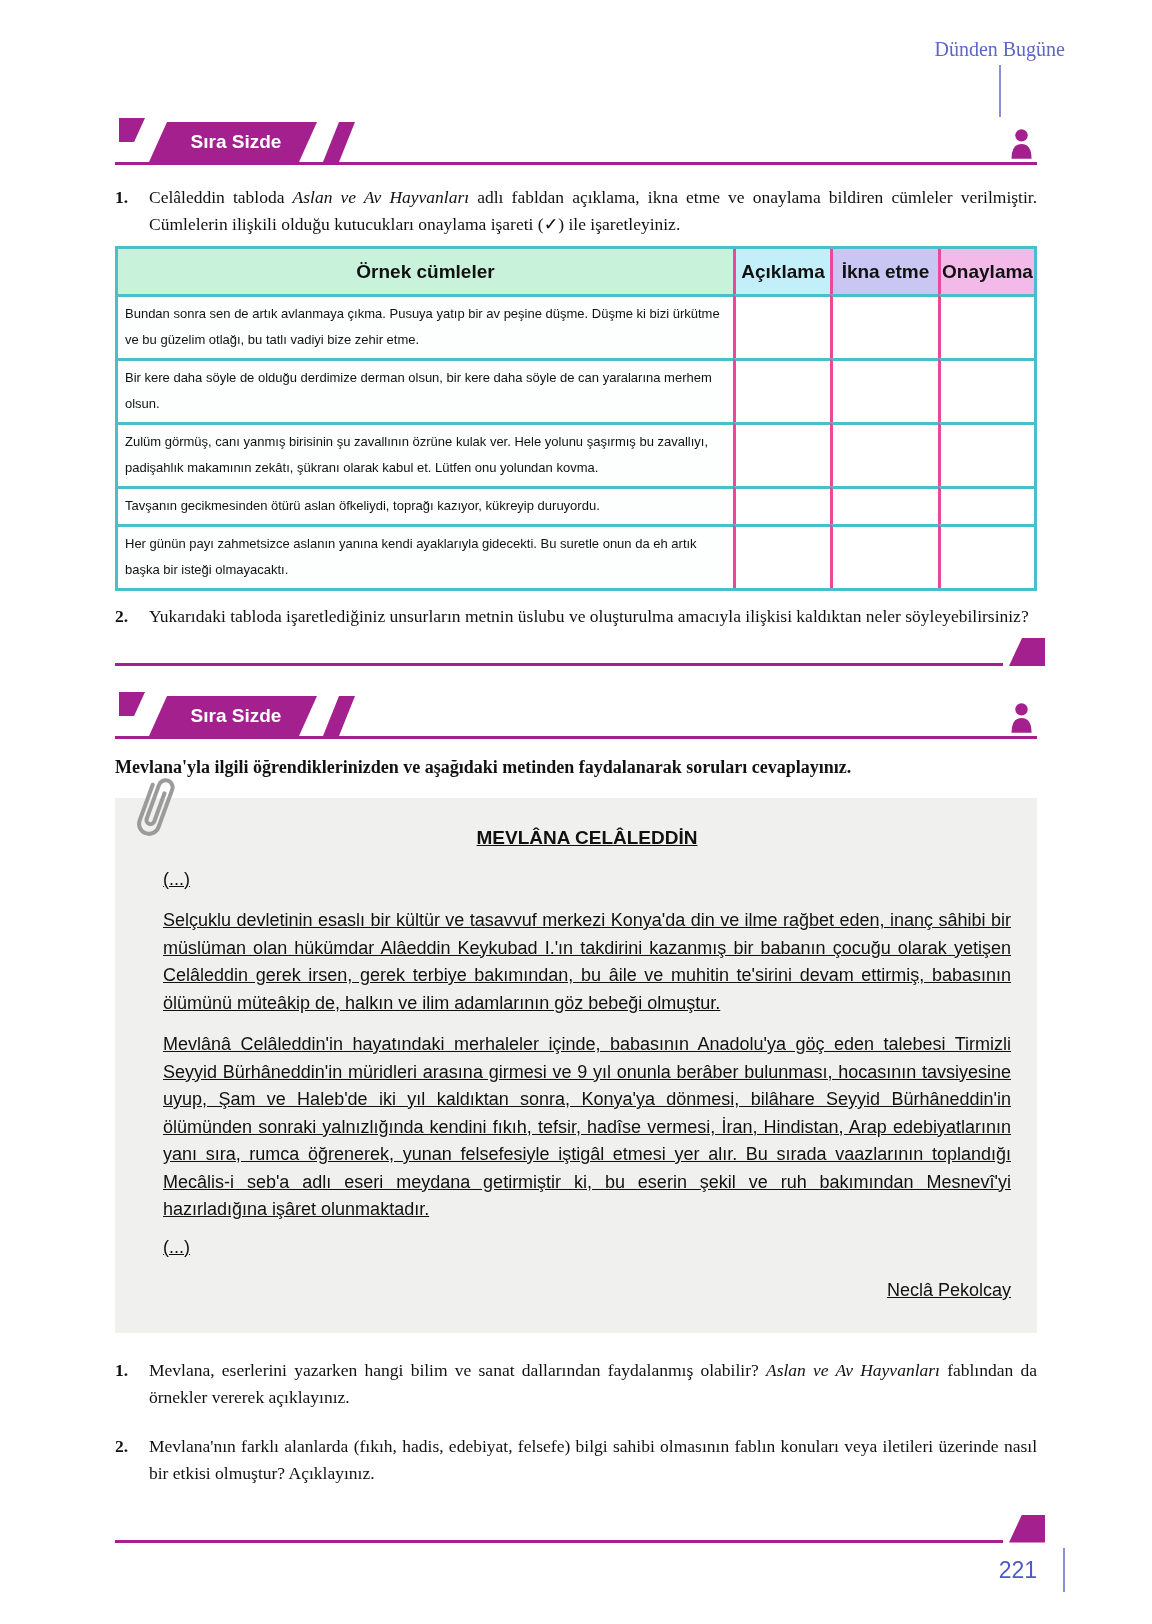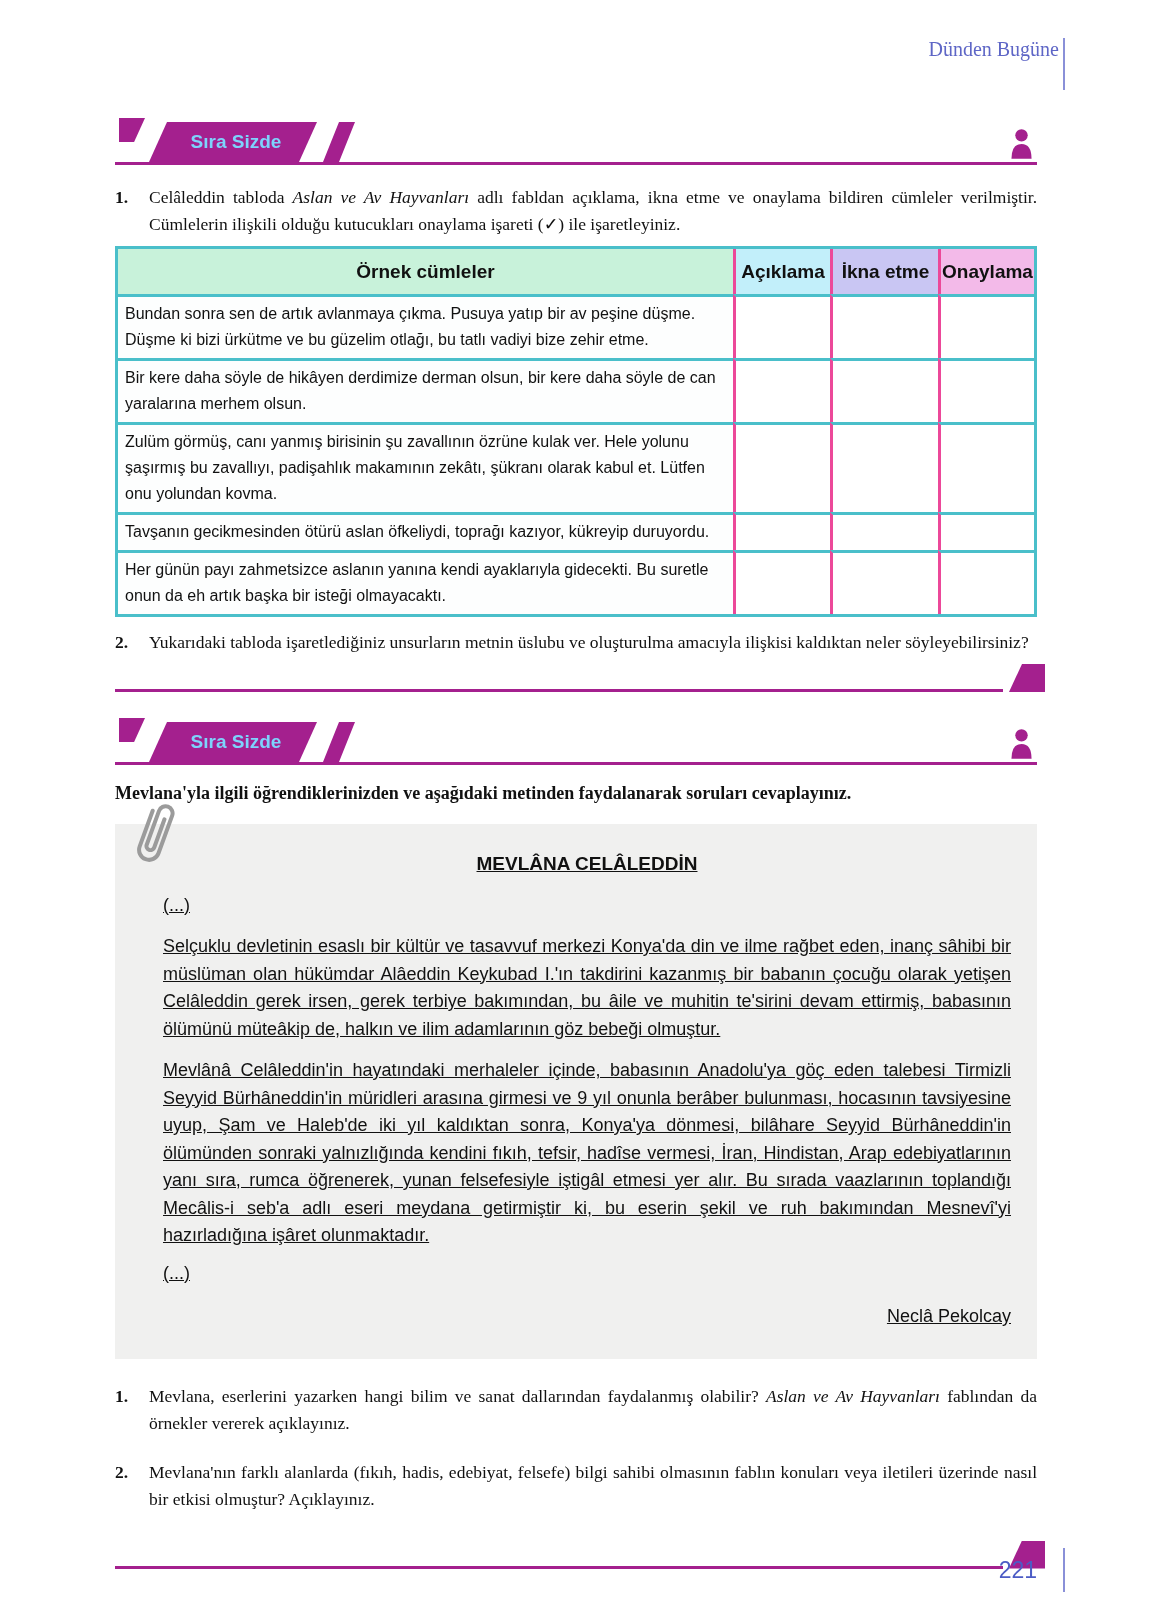--- a/index.html
+++ b/index.html
@@ -1,35 +1,35 @@
 <!DOCTYPE html>
 <html><head>
 <meta charset="utf-8">
 <style>
   * { margin:0; padding:0; box-sizing:border-box; }
   html,body { width:1152px; height:1624px; background:#ffffff; font-family:"Liberation Serif", serif; color:#111; }
   .page { position:relative; width:1152px; height:1624px; overflow:hidden; }
 
   
-  .page-header { position:absolute; top:38px; right:87px; display:flex; gap:4px; }
+  .page-header { position:absolute; top:38px; right:87px; display:flex; align-items:center; gap:4px;flex-direction:column; }
   .header-title { font-size:20px; color:#5E66C6; }
   .header-rule { width:2px; height:52px; background:#8A90D8; }
 
   
   .content { margin-left:115px; width:922px; }
 
   
   .banner-row { position:relative; height:58px; }
   .banner-row.first { margin-top:108px; }
   .banner-chip { position:absolute; left:4px; top:10px; width:26px; height:24px; background:#A4208E;
                  clip-path:polygon(0 0, 100% 0, 58% 100%, 0 100%); }
   .banner-main { position:absolute; left:34px; top:14px; width:168px; height:40px; background:#A4208E;
                  clip-path:polygon(18px 0, 100% 0, calc(100% - 18px) 100%, 0 100%);
                  display:flex; align-items:center; justify-content:center; }
-  .banner-label { color:#7dd3fc; font-family:"Liberation Sans", sans-serif; font-weight:bold; font-size:19px; padding-left:6px; }
+  .banner-label { color:#ffffff; font-family:"Liberation Sans", sans-serif; font-weight:bold; font-size:19px; padding-left:6px; }
   .banner-tail { position:absolute; left:208px; top:14px; width:32px; height:40px; background:#A4208E;
                  clip-path:polygon(16px 0, 100% 0, calc(100% - 16px) 100%, 0 100%); }
   .banner-underline { position:absolute; left:0; right:0; top:54px; height:3px; background:#A4208E; }
   .person-icon { position:absolute; right:4px; top:20px; width:23px; height:31px; }
   .person-icon path, .person-icon circle { fill:#A4208E; }
 
   
   .q-item { display:flex; font-size:17.5px; line-height:27px; }
   .q-num { width:34px; font-weight:bold; flex:none; }
   .q-text { flex:1; text-align:justify; }
@@ -44,21 +44,21 @@
   .sentence-table { margin-top:8px; display:grid; grid-template-columns:615px 97px 108px 1fr;
                     border:3px solid #4ABFCA; font-family:"Liberation Sans", sans-serif; }
   .tc { border-left:3px solid #ec4899; border-top:3px solid #4ABFCA; }
   .tc.c1 { border-left:none; }
   .tc.hd { border-top:none; height:45px; display:flex; align-items:center; justify-content:center;
            font-weight:bold; font-size:19px; }
   .hd-green  { background:#C8F2DA; }
   .hd-cyan   { background:#C2EFFA; }
   .hd-purple { background:#C9C6F3; }
   .hd-pink   { background:#F3BAE9; }
-  .tc.txt { font-size:16px; line-height:26px; padding:4px 10px 5px 7px; background:#fdfefe; }
+  .tc.txt { font-size:13px; line-height:26px; padding:4px 10px 5px 7px; background:#fdfefe; }
   .tc.chk { background:#ffffff; }
 
   
   .divider { position:relative; height:28px; }
   #divider-1 { margin-top:8px; }
   #divider-2 { margin-top:28px; }
   .divider-line { position:absolute; left:0; right:34px; bottom:0; height:3px; background:#A4208E; }
   .divider-cap { position:absolute; right:-8px; bottom:0; width:36px; height:28px; background:#A4208E;
                  clip-path:polygon(13px 0, 100% 0, 100% 100%, 0 100%); }
 
@@ -113,21 +113,21 @@
       <div class="tc hd c1 hd-green">Örnek cümleler</div>
       <div class="tc hd hd-cyan">Açıklama</div>
       <div class="tc hd hd-purple">İkna etme</div>
       <div class="tc hd hd-pink">Onaylama</div>
 
       <div class="tc txt c1">Bundan sonra sen de artık avlanmaya çıkma. Pusuya yatıp bir av peşine düşme. Düşme ki bizi ürkütme ve bu güzelim otlağı, bu tatlı vadiyi bize zehir etme.</div>
       <div class="tc chk"></div>
       <div class="tc chk"></div>
       <div class="tc chk"></div>
 
-      <div class="tc txt c1">Bir kere daha söyle de hikâyen derdimize derman olsun, bir kere daha söyle de can yaralarına merhem olsun.</div>
+      <div class="tc txt c1">Bir kere daha söyle de olduğu derdimize derman olsun, bir kere daha söyle de can yaralarına merhem olsun.</div>
       <div class="tc chk"></div>
       <div class="tc chk"></div>
       <div class="tc chk"></div>
 
       <div class="tc txt c1">Zulüm görmüş, canı yanmış birisinin şu zavallının özrüne kulak ver. Hele yolunu şaşırmış bu zavallıyı, padişahlık makamının zekâtı, şükranı olarak kabul et. Lütfen onu yolundan kovma.</div>
       <div class="tc chk"></div>
       <div class="tc chk"></div>
       <div class="tc chk"></div>
 
       <div class="tc txt c1">Tavşanın gecikmesinden ötürü aslan öfkeliydi, toprağı kazıyor, kükreyip duruyordu.</div>

